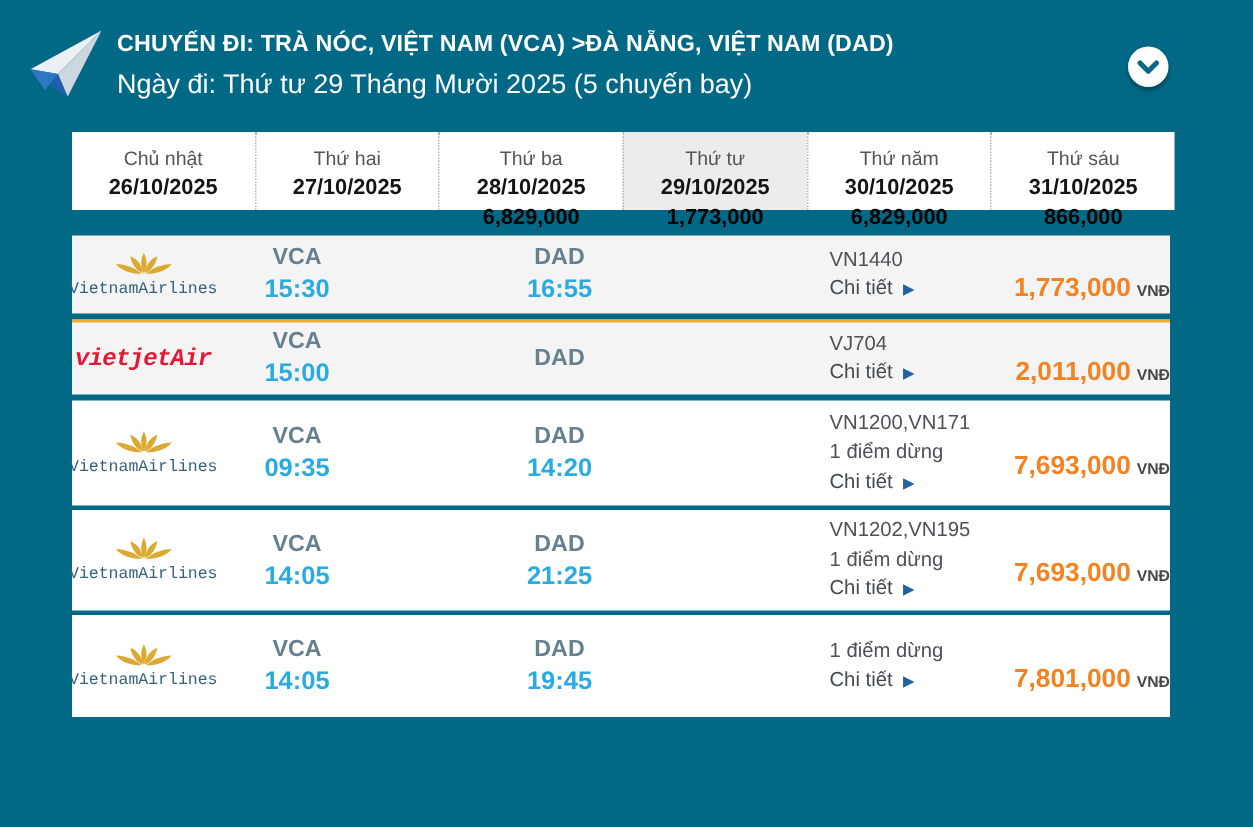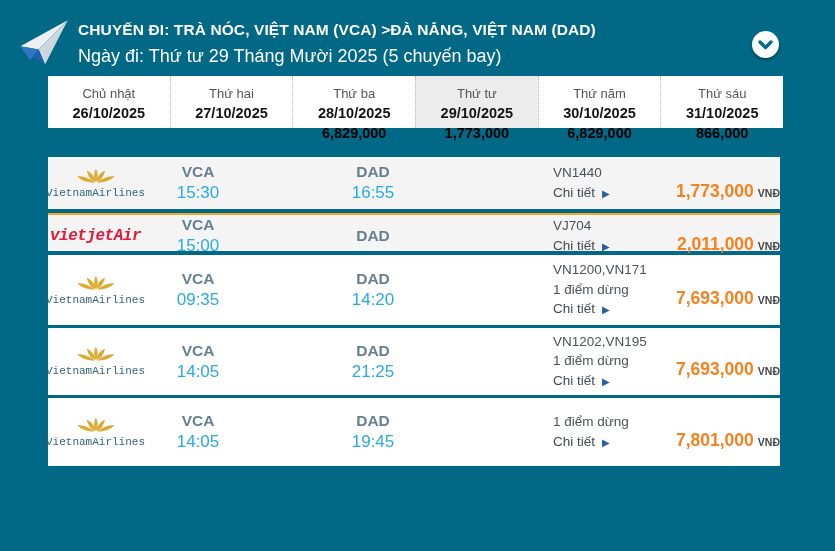--- a/index.html
+++ b/index.html
@@ -14,50 +14,50 @@
   .header-text{position:absolute;left:78px;top:21px;color:#fff;}
   .title{font-size:15.5px;font-weight:bold;letter-spacing:.1px;white-space:nowrap;}
   .subtitle{font-size:18px;margin-top:7px;}
   .chevron-btn{
     position:absolute;left:752px;top:31px;width:27px;height:27px;border-radius:50%;
     background:#fff;box-shadow:0 2px 3px rgba(0,0,0,.35);
     display:flex;align-items:center;justify-content:center;cursor:pointer;
   }
   
   .date-strip{
-    position:absolute;left:48px;top:76px;width:735px;height:52px;
-    background:#fff;display:flex;
+    position:absolute;left:48px;top:88px;width:735px;height:52px;
+    background:#fff;display:flex;justify-content:flex-end;
   }
   .tab{flex:1;text-align:center;padding-top:9px;border-left:1px dotted #b5b5b5;cursor:pointer;box-sizing:border-box;}
   .tab:first-child{border-left:none;}
   .tab.selected{background:#ececec;}
   .tab-day{font-size:13px;color:#555;line-height:18px;}
   .tab-date{font-size:14.5px;font-weight:bold;color:#141414;line-height:20px;}
   .tab-price{font-size:14.5px;font-weight:bold;color:#000000;line-height:21px;min-height:21px;}
   
   .flight-list{position:absolute;left:48px;top:157px;width:732px;}
   .flight-row{
     background:#fff;display:grid;box-sizing:border-box;
     grid-template-columns:95px 110px 240px 160px 1fr;
     align-items:center;cursor:pointer;
   }
   .flight-row:nth-child(1){height:52px;background:#f4f4f4;margin-bottom:4px;}
-  .flight-row:nth-child(2){height:38px;background:#f4f4f4;margin-bottom:4px;border-top:2px solid #f2aa2e;}
+  .flight-row:nth-child(2){height:50px;background:#f4f4f4;margin-bottom:4px;border-top:2px solid #f2aa2e;}
   .flight-row:nth-child(3){height:70px;margin-bottom:3px;}
   .flight-row:nth-child(4){height:67px;margin-bottom:3px;}
   .flight-row:nth-child(5){height:68px;}
   .logo-cell{display:flex;justify-content:center;align-items:center;font-family:Liberation Mono, monospace;}
   .vna-logo{text-align:center;line-height:1;}
   .vna-logo svg{height:19px;display:block;margin:0 auto 1px;}
   .vna-text{font-size:11px;color:#35637c;white-space:nowrap;}
   .vj-logo{display:none;color:#e21836;font-style:italic;font-weight:bold;font-size:16px;letter-spacing:-.5px;white-space:nowrap;}
   .flight-row.vj .vj-logo{display:block;}
   .dep-cell,.arr-cell{text-align:center;}
   .code{color:#66808f;font-weight:bold;font-size:15.5px;line-height:20px;}
-  .time{color:#29abe2;font-weight:normal;font-size:17px;line-height:22px;}
+  .time{color:#29abe2;font-weight:bold;font-size:17px;line-height:22px;}
   .info-cell{padding-left:60px;font-size:13.5px;color:#4d5257;line-height:19.5px;}
   .info-cell div{white-space:nowrap;}
   .stops:empty{display:none;}
   .details{color:#434a50;}
   .details .arrow{color:#2660a4;font-size:10px;margin-left:7px;}
   .price-cell{text-align:right;white-space:nowrap;margin-top:16px;}
   .price-num{color:#f58220;font-weight:bold;font-size:17.5px;}
   .vnd{color:#474747;font-weight:bold;font-size:10.5px;margin-left:4px;}
 </style>
 </head>

